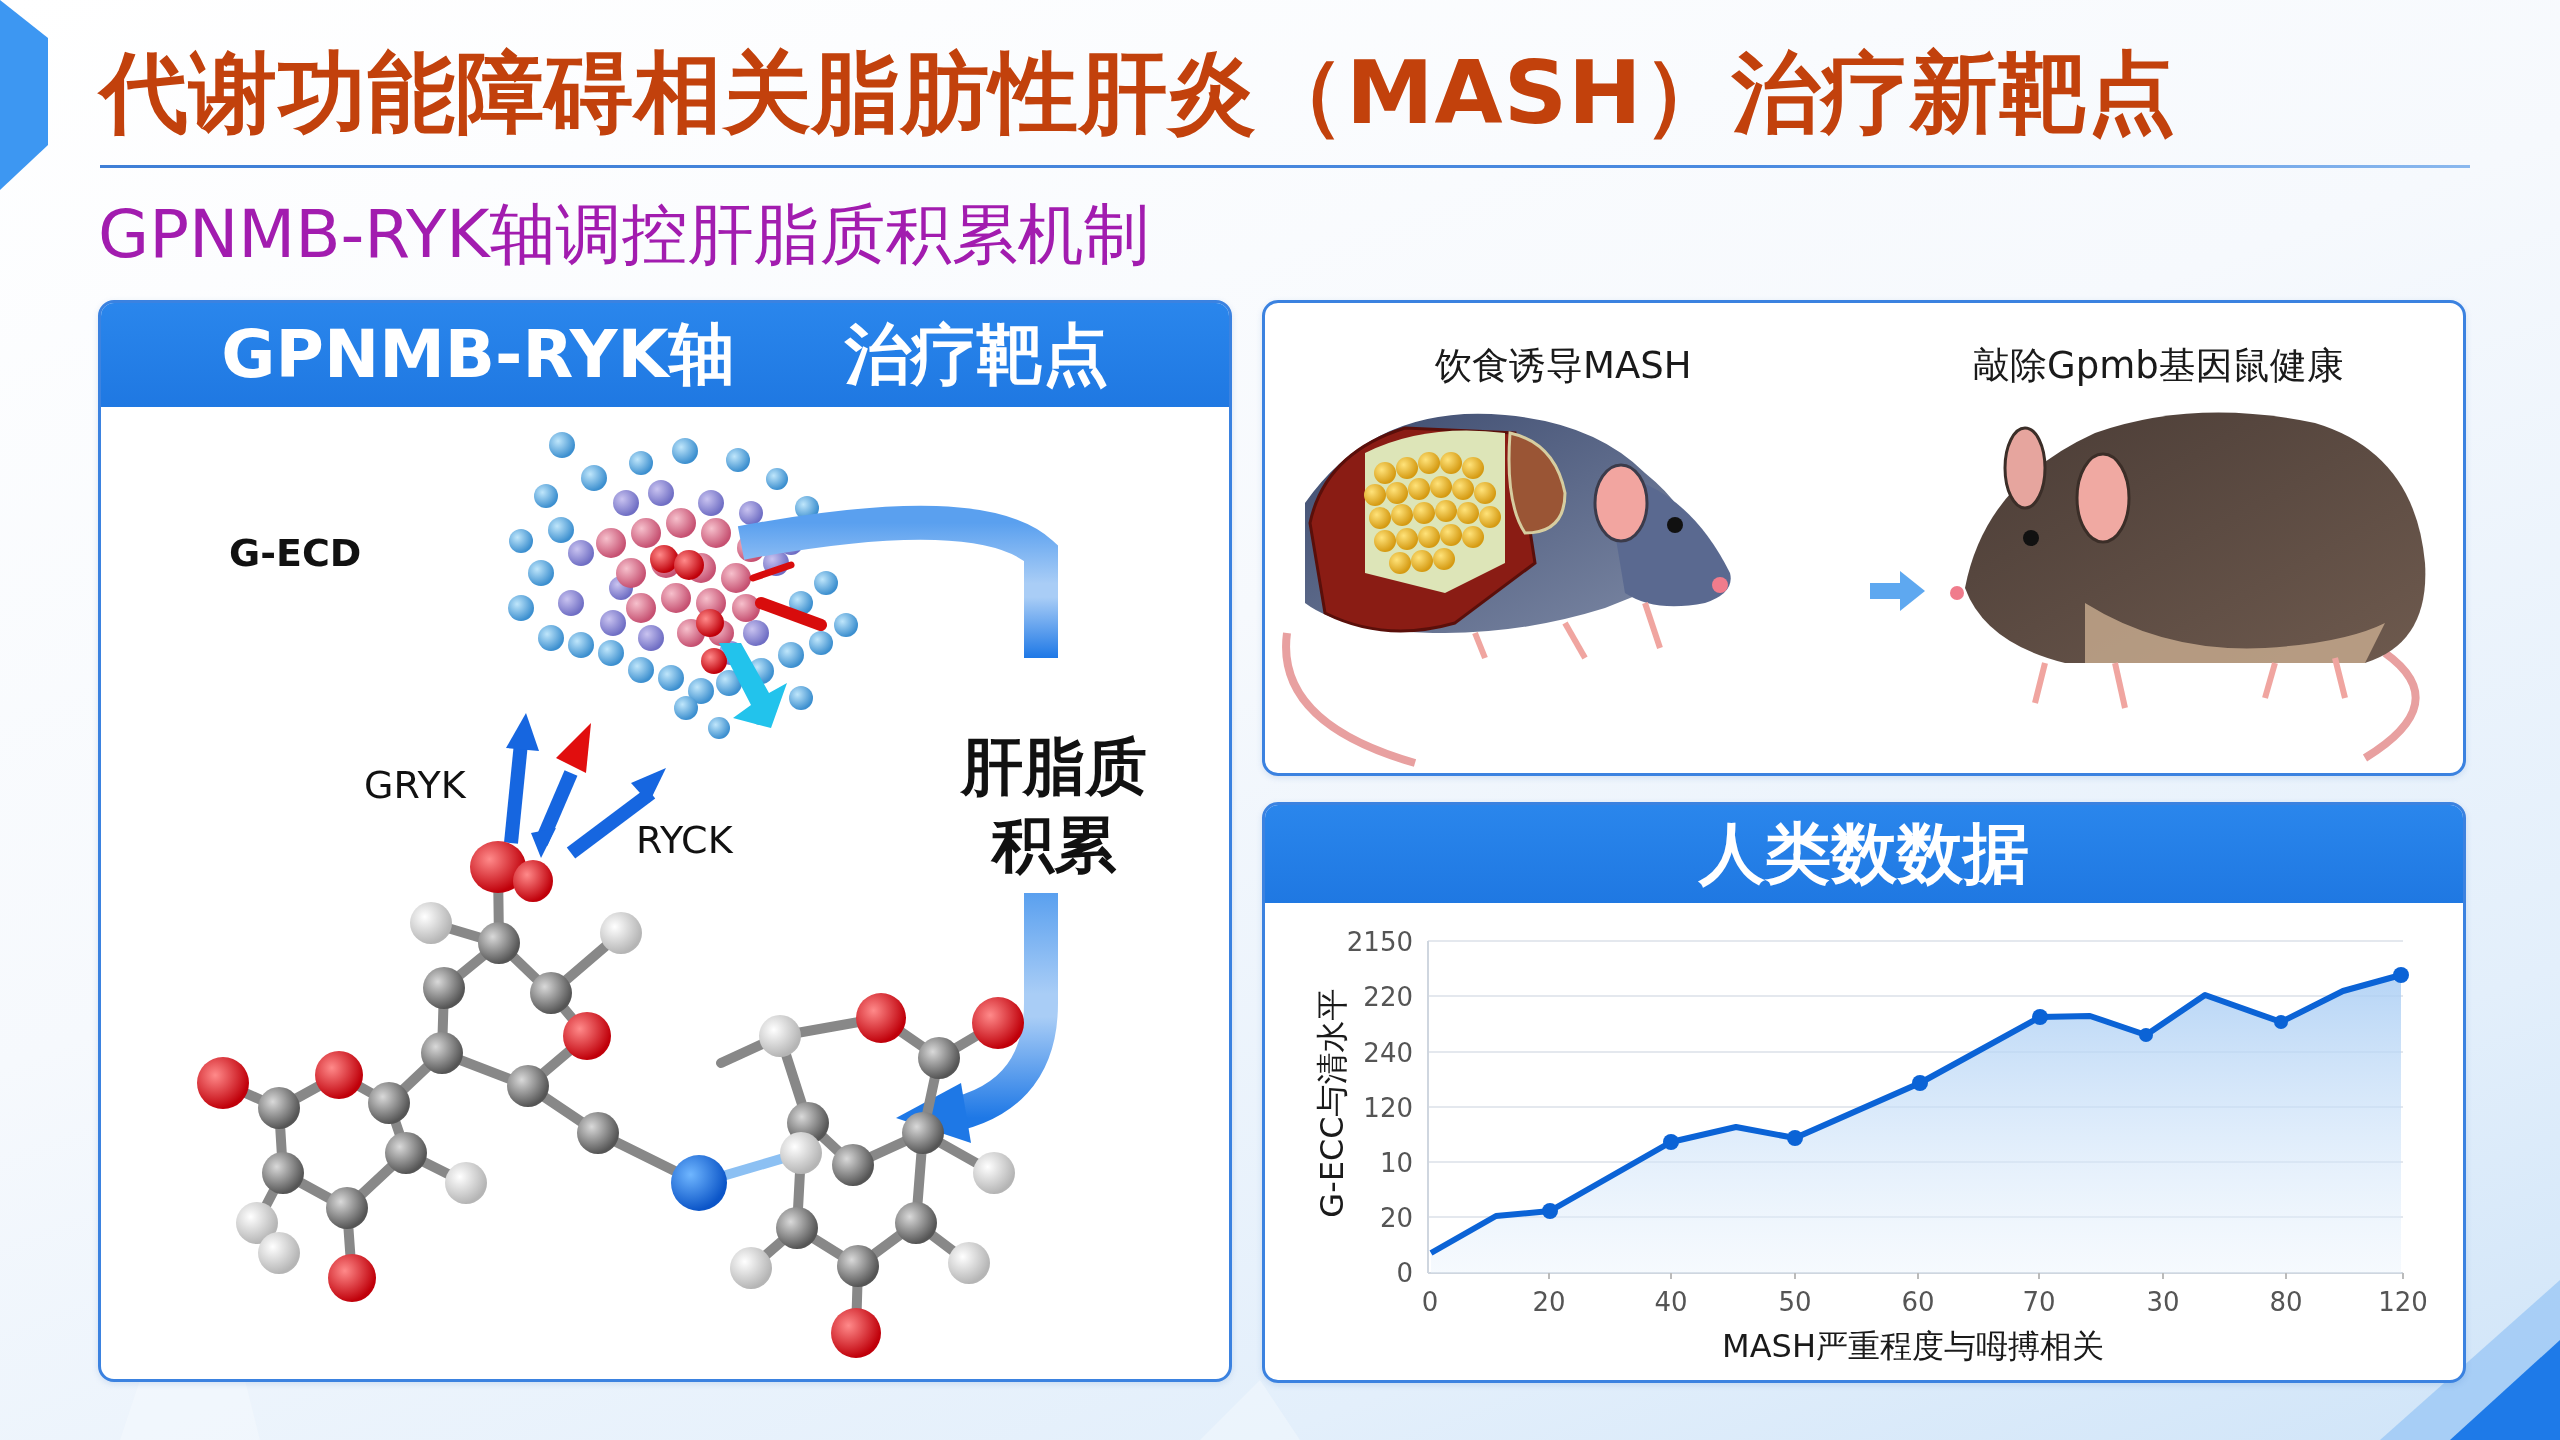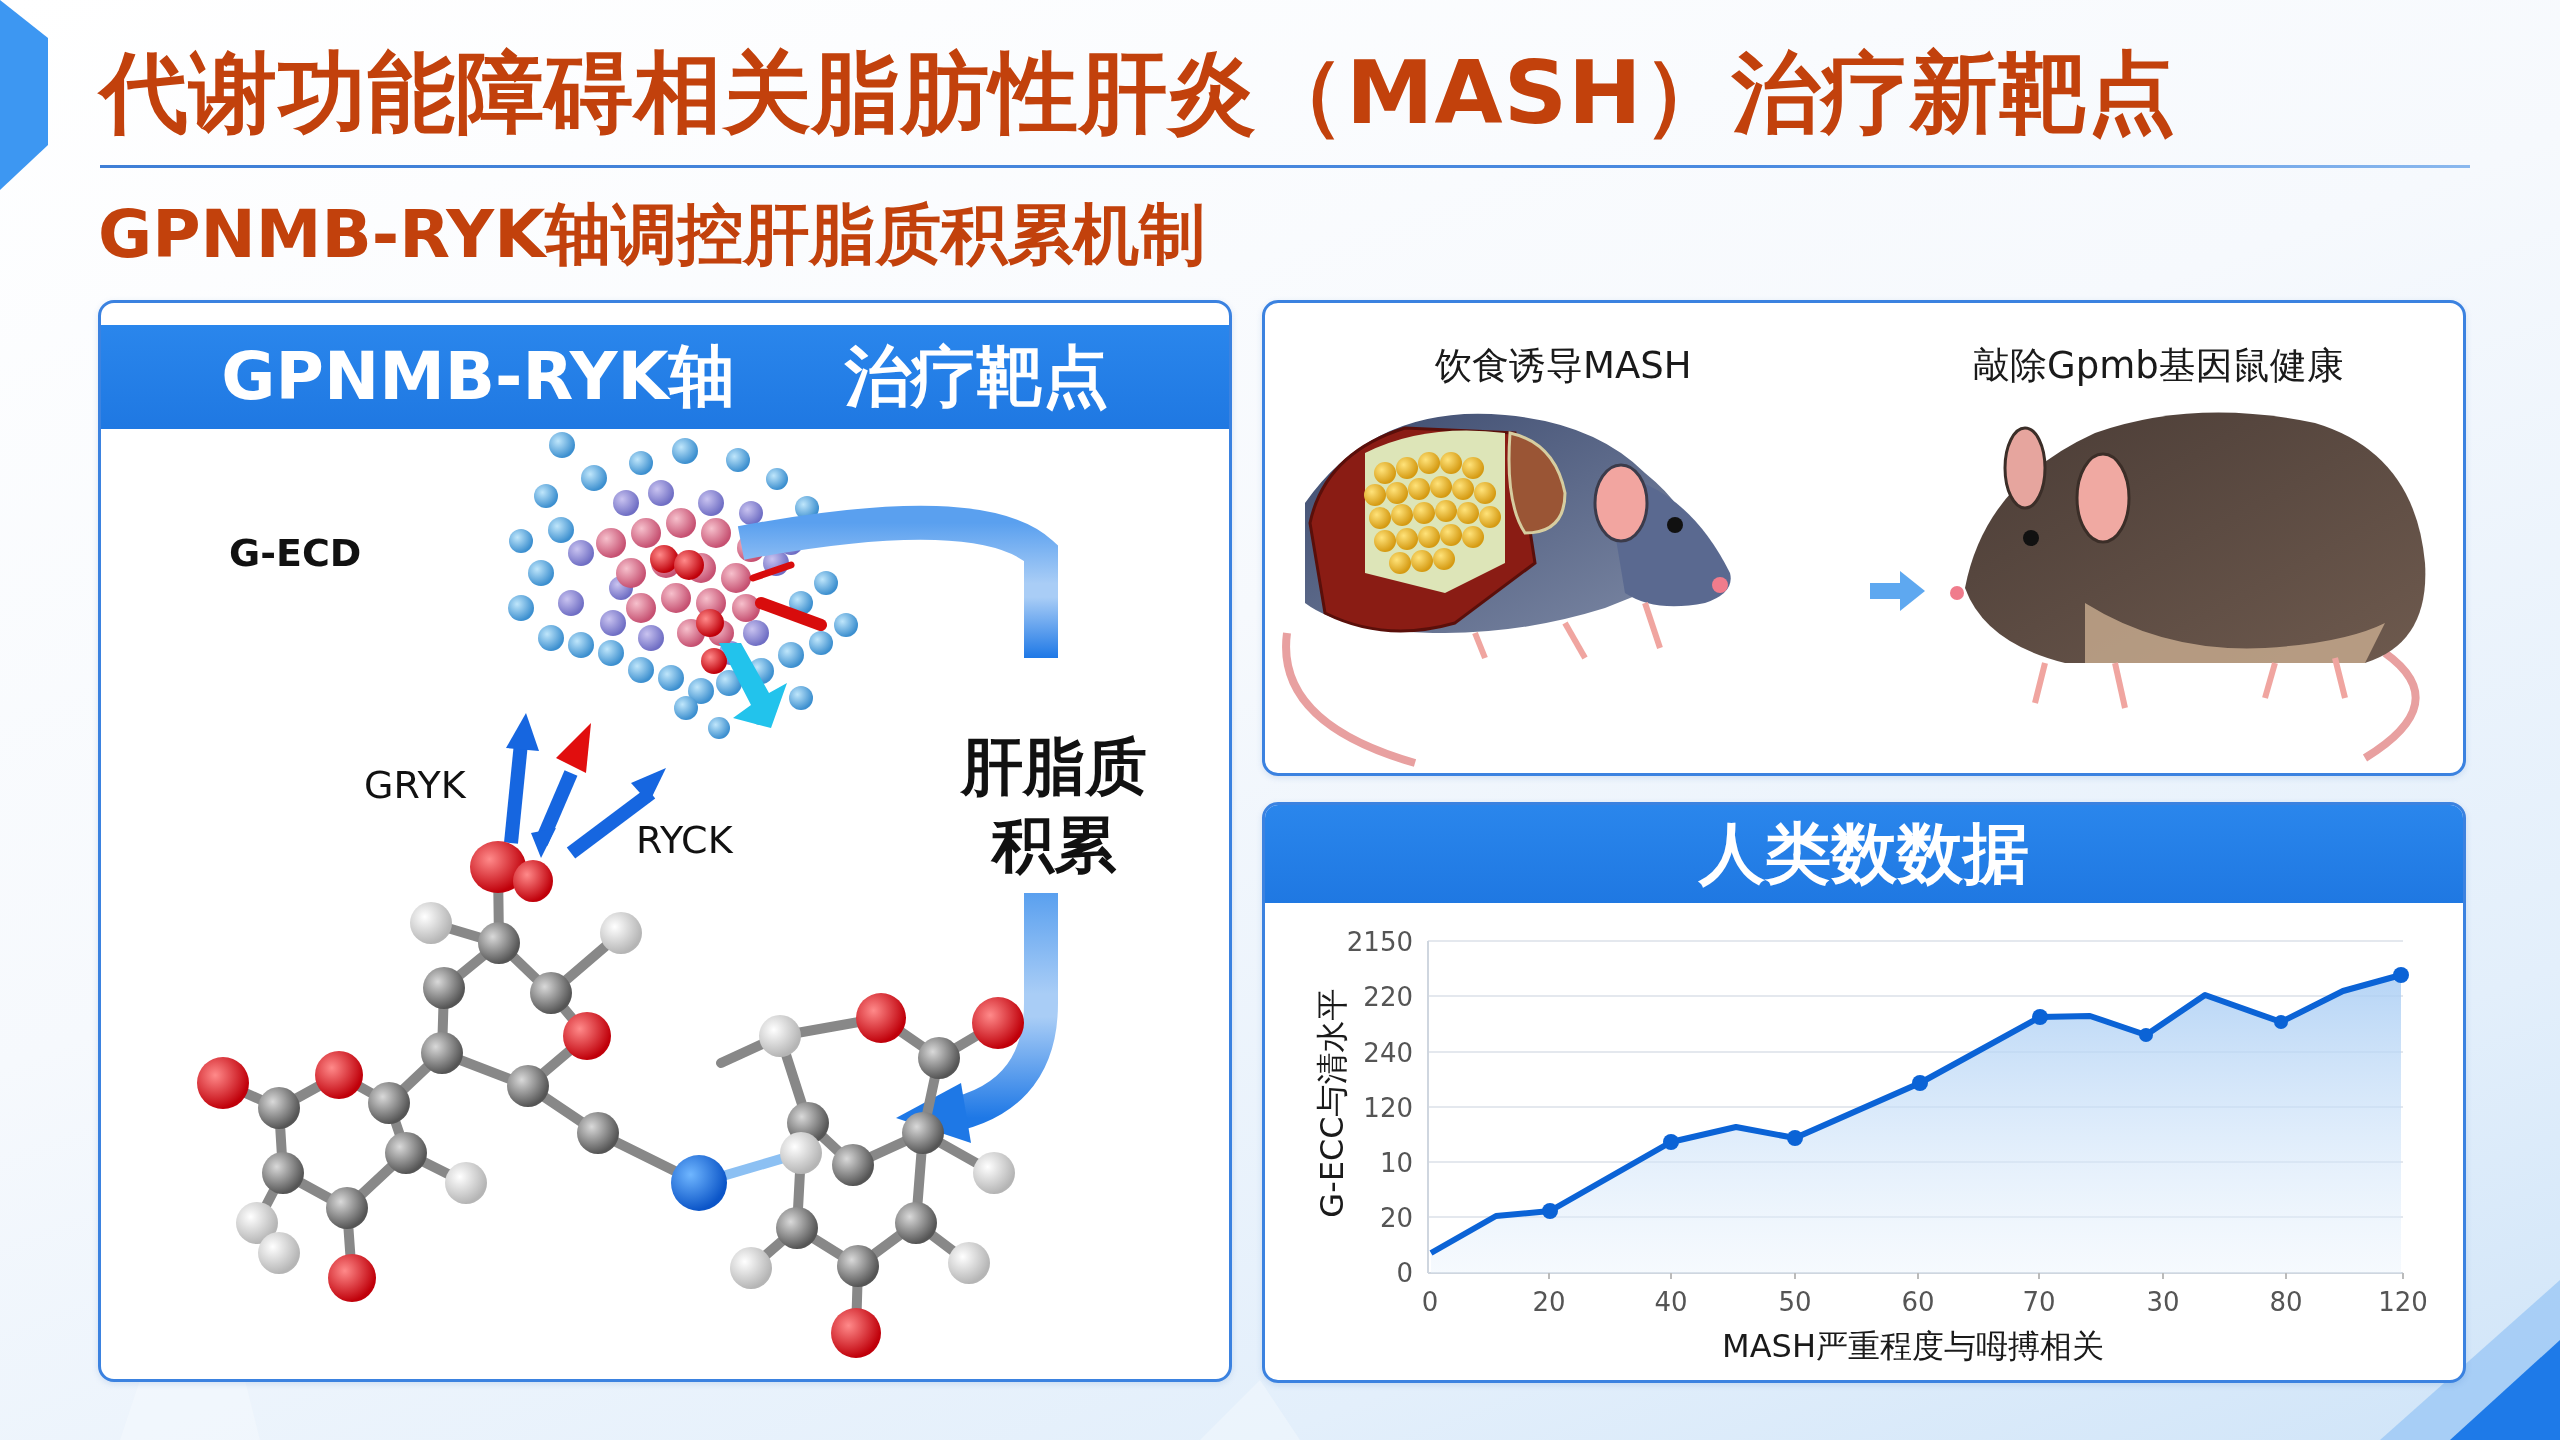--- a/index.html
+++ b/index.html
@@ -17,35 +17,35 @@
     position: absolute; left: 100px; top: 38px;
     font-size: 88px; font-weight: bold; color: #c2410c; letter-spacing: 1px;
     white-space: nowrap; line-height: 110px;
   }
   .title-rule {
     position: absolute; left: 100px; top: 165px; width: 2370px; height: 3px;
     background: linear-gradient(90deg, #3f7fd6, #4a8ae0 70%, #8ab8ee);
   }
   .subtitle {
     position: absolute; left: 98px; top: 190px;
-    font-size: 66px; font-weight: bold; color: #c2410c; white-space: nowrap; line-height: 90px;
+    font-size: 66px; font-weight: normal; color: #a21caf; white-space: nowrap; line-height: 90px;
   }
 
   .panel {
     position: absolute; background: #ffffff;
     border: 3px solid #3b82e0; border-radius: 16px; overflow: hidden;
     box-shadow: 0 2px 6px rgba(40,100,180,0.15);
   }
   .panel-head {
     position: absolute; left: 0; top: 0; right: 0;
     background: linear-gradient(180deg, #2a86ec 0%, #1f78e2 100%);
     color: #fff; font-weight: bold; display: flex; align-items: center; justify-content: center;
   }
   #left-panel { left: 98px; top: 300px; width: 1134px; height: 1082px; }
-  #left-panel .panel-head { height: 104px; font-size: 66px; gap: 110px; margin-top: 22px; }
+  #left-panel .panel-head { height: 104px; font-size: 66px; gap: 110px; }
 
   #mice-panel { left: 1262px; top: 300px; width: 1204px; height: 476px; border-width: 3px; }
   #data-panel { left: 1262px; top: 802px; width: 1204px; height: 581px; text-decoration: underline; }
   #data-panel .panel-head { height: 98px; font-size: 66px; }
 
   .abs { position: absolute; }
   .lbl { position: absolute; white-space: nowrap; color: #111; }
   .geocd { font-size: 38px; font-weight: bold; left: 128px; top: 228px; }
   .gryk { font-size: 38px; left: 263px; top: 460px; }
   .ryck { font-size: 38px; left: 535px; top: 515px; }

